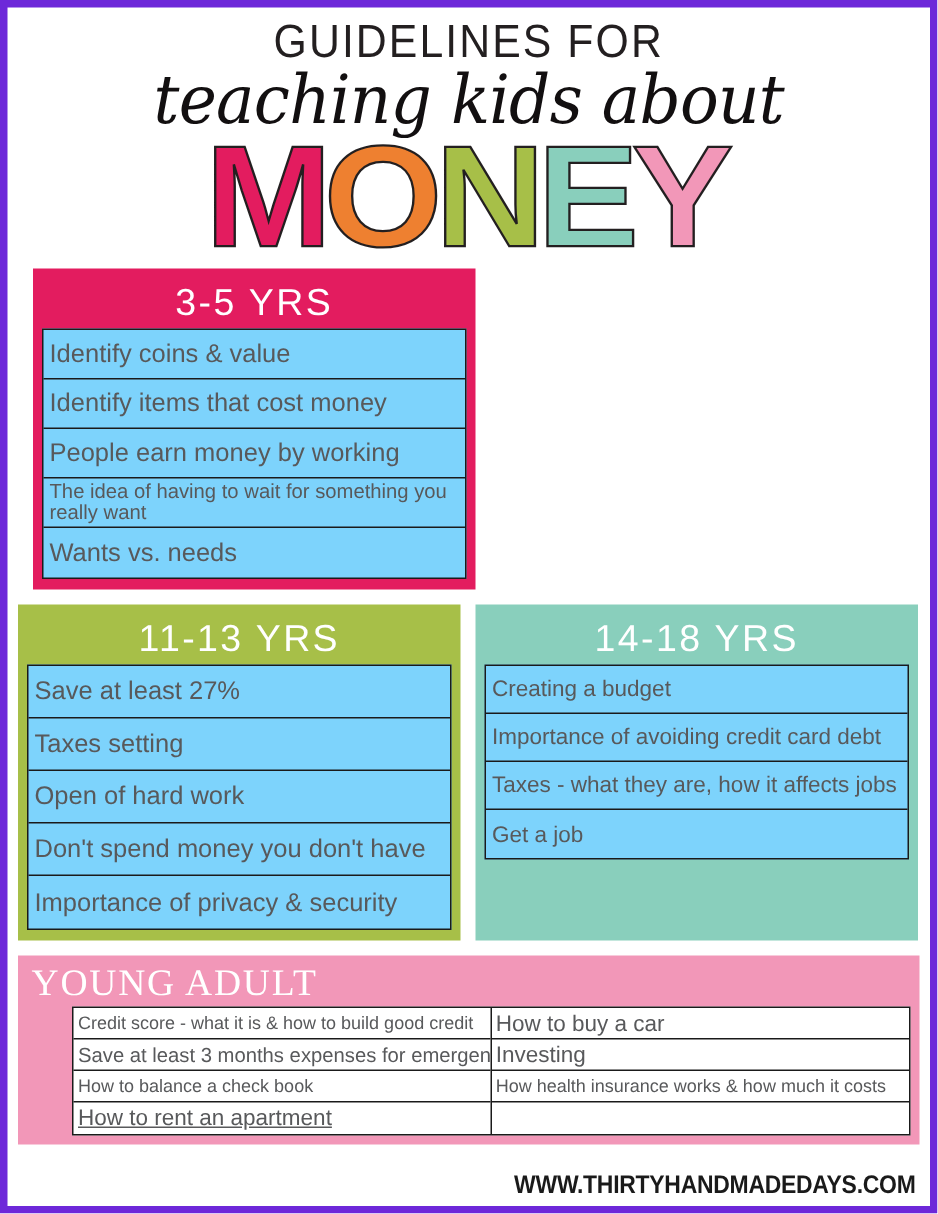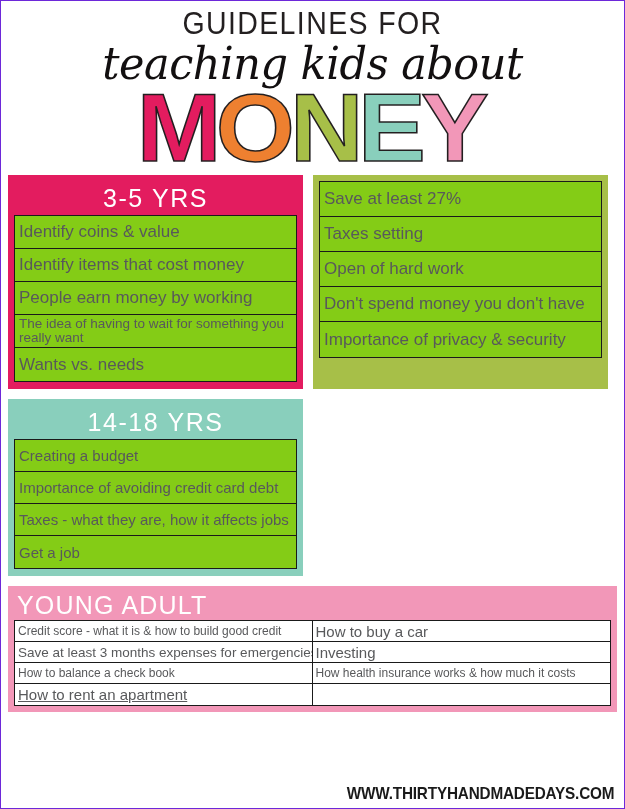--- a/index.html
+++ b/index.html
@@ -10,21 +10,21 @@
   }
   body {
     font-family: "Liberation Sans", sans-serif;
   }
   .page {
     position: relative;
     width: 625px;
     height: 809px;
     background: #ffffff;
     box-sizing: border-box;
-    border: 1px solid #6d28d9;
+    border: 5px solid #6d28d9;
     overflow: hidden;
   }
 
   
   .header {
     padding-top: 6px;
     text-align: center;
   }
   .kicker {
     font-family: "Liberation Sans", sans-serif;
@@ -80,21 +80,21 @@
     font-family: "Liberation Sans", sans-serif;
     font-size: 25px;
     line-height: 34px;
     color: #ffffff;
     text-align: center;
     letter-spacing: 1.6px;
     font-weight: 400;
     height: 34px;
   }
   .rows {
-    background: #84cc16;
+    background: #7dd3fc;
     border: 1px solid #1a1a1a;
     box-sizing: border-box;
   }
   .row {
     border-bottom: 1px solid #1a1a1a;
     box-sizing: border-box;
     color: #58595b;
     padding: 0 4px;
     display: flex;
     align-items: center;
@@ -117,33 +117,34 @@
   }
   .row.empty { color: transparent; }
 
   
   .young {
     margin: 10px 7px 0 7px;
     padding: 4px 6px 6px 6px;
     box-sizing: border-box;
   }
   .young .bx-title {
-    font-family: Liberation Sans, sans-serif;
+    font-family: Liberation Serif, serif;
     font-size: 25px;
     line-height: 30px;
     color: #ffffff;
     letter-spacing: 1.2px;
     padding-left: 3px;
     height: 30px;
   }
   .ya-table {
     display: flex;
     border: 1px solid #1a1a1a;
     background: #fff;
     box-sizing: border-box;
+    margin-left: 30px;
   }
   .ya-col { box-sizing: border-box; }
   .ya-col.left  { width: 50%; border-right: 1px solid #1a1a1a; }
   .ya-col.right { width: 50%; }
   .ya-cell {
     height: 21px;
     border-bottom: 1px solid #1a1a1a;
     box-sizing: border-box;
     color: #58595b;
     padding: 0 3px;
@@ -184,33 +185,34 @@
       <span class="ltr" style="color: rgb(227, 28, 95);">M</span>
       <span class="ltr" style="color: rgb(238, 128, 48);">O</span>
       <span class="ltr" style="color: rgb(167, 191, 72);">N</span>
       <span class="ltr" style="color: rgb(137, 207, 188);">E</span>
       <span class="ltr" style="color: rgb(242, 151, 184);">Y</span>
     </div>
   </div>
 
   <div class="grid">
 
-    <div class="agebox box-pink" style="background: rgb(227, 28, 95);">
+    <div class="agebox box-pink" style="background: rgb(227, 28, 95); margin-left: 10px;">
       <div class="bx-title">3-5 YRS</div>
       <div class="rows">
         <div class="row">Identify coins &amp; value</div>
         <div class="row">Identify items that cost money</div>
         <div class="row">People earn money by working</div>
         <div class="row two-line">The idea of having to wait for something you really want</div>
         <div class="row">Wants vs. needs</div>
       </div>
     </div>
 
 
     <div class="agebox box-green" style="background: rgb(167, 191, 72);">
+      <div class="bx-title">11-13 YRS</div>
       <div class="rows">
         <div class="row">Save at least 27%</div>
         <div class="row">Taxes setting</div>
         <div class="row">Open of hard work</div>
         <div class="row">Don't spend money you don't have</div>
         <div class="row">Importance of privacy &amp; security</div>
       </div>
     </div>
 
     <div class="agebox box-teal" style="background: rgb(137, 207, 188);">

